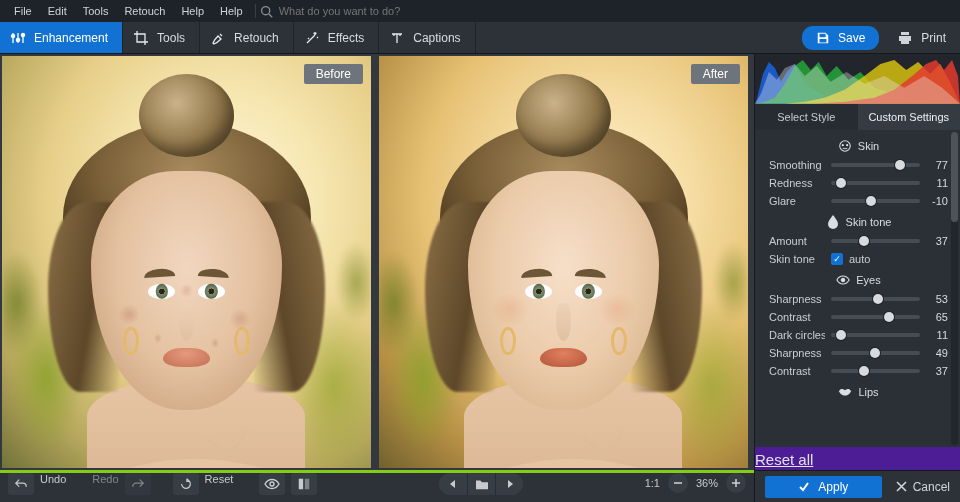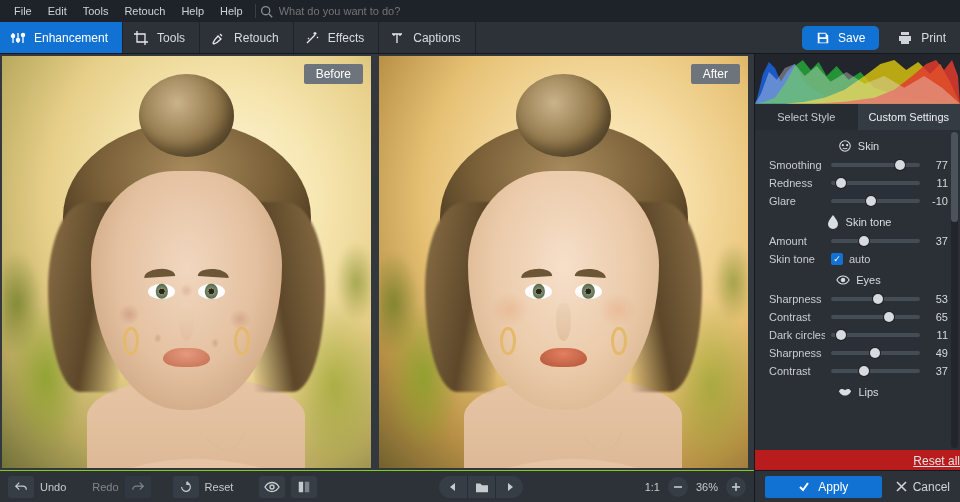--- a/index.html
+++ b/index.html
@@ -13,21 +13,21 @@
 #menubar .search-icon{color:#8a8f96}
 #menubar input{background:transparent;border:none;outline:none;color:#7f848b;font-size:11px;width:160px;margin-left:6px}
 
 
 #toolbar{height:32px;background:#2d3239;display:flex;align-items:center;border-bottom:1px solid #14171b}
 #toolbar .tab{display:flex;align-items:center;gap:8px;height:100%;padding:0 14px 0 10px;font-size:12px;color:#d9dce0;border-right:1px solid #1e2329;cursor:pointer}
 #toolbar .tab.active{background:#1172d3;color:#fff}
 #toolbar .tab .ic{width:16px;height:16px;color:#e7e9ec;display:flex;align-items:center;justify-content:center}
 #toolbar .tab.active .ic{color:#fff}
 #toolbar .spacer{flex:1}
-#toolbar .save{background:#1172d3;color:#fff;height:24px;display:flex;align-items:center;gap:8px;padding:12px 14px;border-radius:5px;margin-right:18px;font-size:12px;cursor:pointer}
+#toolbar .save{background:#1172d3;color:#fff;height:24px;display:flex;align-items:center;gap:8px;padding:12px 14px;border-radius:11px;margin-right:18px;font-size:12px;cursor:pointer}
 #toolbar .print{display:flex;align-items:center;gap:8px;font-size:12px;color:#d9dce0;margin-right:14px;cursor:pointer}
 
 
 #main{position:absolute;top:54px;left:0;right:206px;bottom:32px;background:#33383f;display:flex;gap:8px;padding:2px 6px 2px 2px}
 .viewport{flex:1;position:relative;overflow:hidden;background:#000}
 .portrait{position:absolute;inset:0}
 .portrait .bg{position:absolute;inset:0;background:radial-gradient(120% 120% at 60% 35%,#fff7db 0%,#f6e6b0 22%,#e7cf89 40%,#b7a85d 58%,#5f632f 78%,#2b2f18 100%)}
 .portrait.after .bg{background:radial-gradient(120% 120% at 60% 35%,#fff3cf 0%,#f5dba0 22%,#e6c174 40%,#b79045 58%,#5e5427 78%,#2a2613 100%)}
 .portrait .bokeh{position:absolute;inset:0;background:
  radial-gradient(14% 26% at 12% 78%,rgba(134,160,38,.8),transparent 70%),
@@ -86,24 +86,24 @@
 .group .gi{width:14px;height:14px;display:flex;align-items:center;justify-content:center;color:#dadde1}
 .row{display:flex;align-items:center;height:18px;font-size:11px;color:#c9ccd1;gap:6px}
 .row .lbl{width:56px;white-space:nowrap;overflow:hidden}
 .row .track{flex:1;position:relative;height:14px}
 .row .track .bar{position:absolute;left:0;right:0;top:50%;height:4px;transform:translateY(-50%);background:#464c54;border-radius:2px}
 .row .track .knob{position:absolute;top:50%;width:10px;height:10px;transform:translate(-50%,-50%);background:#d7dade;border-radius:50%;box-shadow:0 0 0 1px #1e2228}
 .row .val{width:22px;text-align:right;color:#d7dade}
 .autorow{display:flex;align-items:center;height:18px;font-size:11px;color:#c9ccd1;gap:6px}
 .autorow .lbl{width:56px}
 .autorow .chk{width:12px;height:12px;background:#1172d3;border-radius:2px;display:flex;align-items:center;justify-content:center;color:#fff;font-size:9px}
-#resetall{text-align:right;font-size:12px;color:#dfe2e6;text-decoration:underline;padding:4px 0 2px;background:#b91c1c;cursor:pointer;position:relative;z-index:2}
-
-
-#footer{position:absolute;left:0;right:206px;bottom:0;height:32px;background:#2d3239;display:flex;align-items:center;font-size:11px;color:#c7cace;padding:0 8px;gap:6px;border-top:1px solid #84cc16}
+#resetall{text-align:left;font-size:15px;color:#dfe2e6;text-decoration:underline;padding:4px 0 2px;background:#4c1d95;cursor:pointer;position:relative;z-index:2}
+
+
+#footer{position:absolute;left:0;right:206px;bottom:0;height:32px;background:#2d3239;display:flex;align-items:flex-start;font-size:11px;color:#c7cace;padding:0 8px;gap:6px;border-top:3px solid #84cc16}
 #footer .ibtn{width:26px;height:22px;display:flex;align-items:center;justify-content:center;background:#373d45;border-radius:3px;cursor:pointer}
 #footer .pill{display:flex;align-items:center;background:#373d45;border-radius:12px;height:22px;overflow:hidden}
 #footer .pill>div{width:28px;height:100%;display:flex;align-items:center;justify-content:center;cursor:pointer}
 #footer .pill>div+div{border-left:1px solid #282d33}
 #footer .sp{flex:1}
 #footer .zoom{display:flex;align-items:center;gap:8px}
 
 #applybar{position:absolute;right:0;bottom:0;width:206px;height:32px;background:#2d3239;display:flex;align-items:center;gap:14px;padding:0 10px;border-top:1px solid #15181c;border-left:1px solid #15181c}
 #applybar .apply{flex:1;background:#1172d3;color:#fff;height:22px;display:flex;align-items:center;justify-content:center;gap:8px;border-radius:2px;font-size:12px;cursor:pointer}
 #applybar .cancel{display:flex;align-items:center;gap:6px;font-size:12px;color:#d0d3d8;cursor:pointer}

